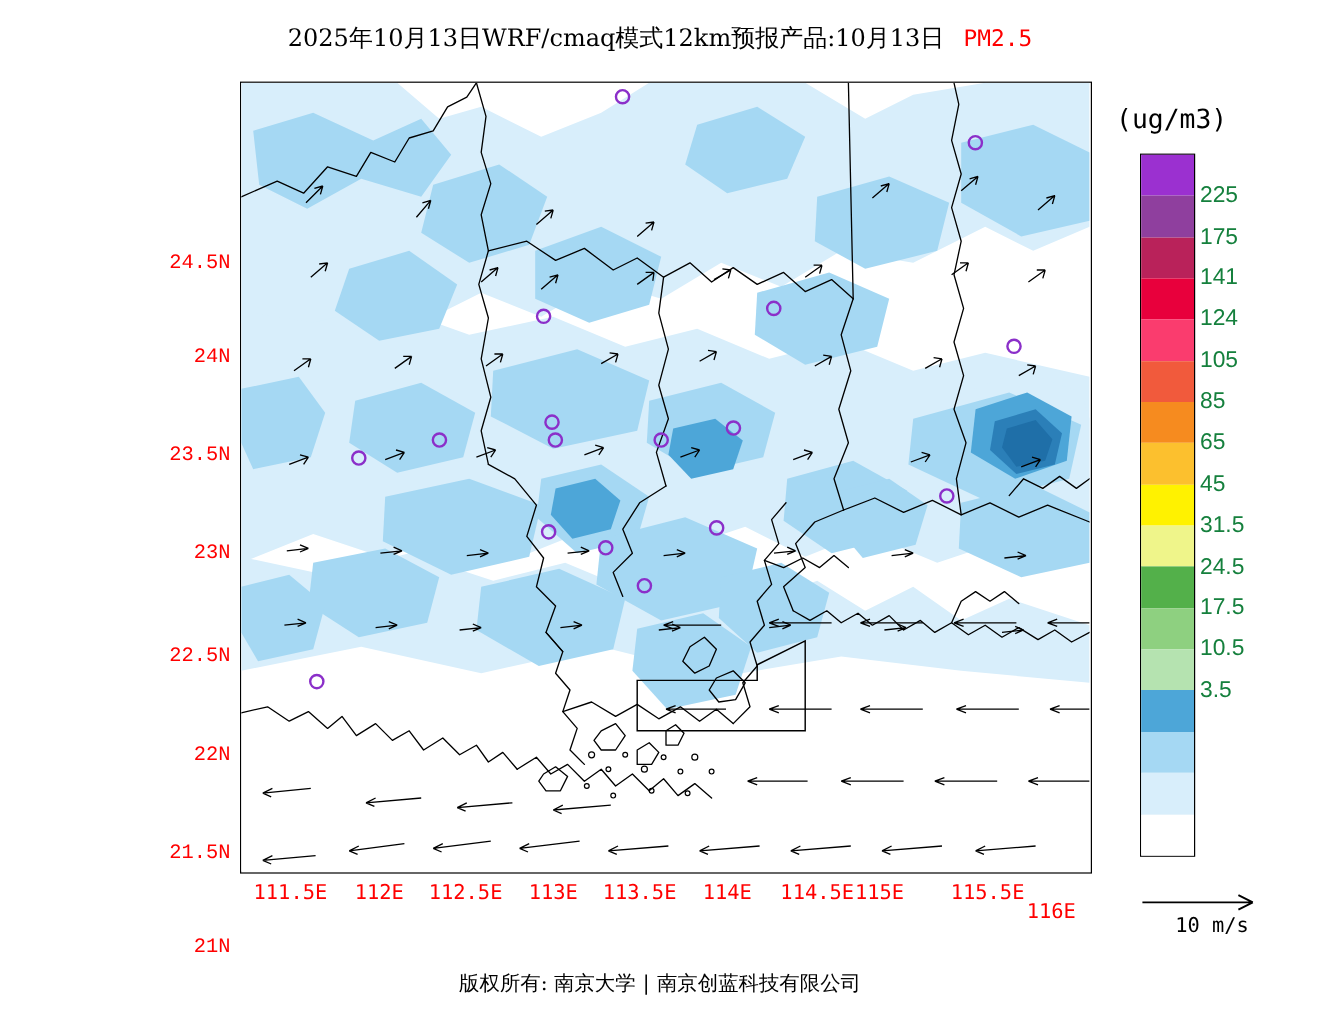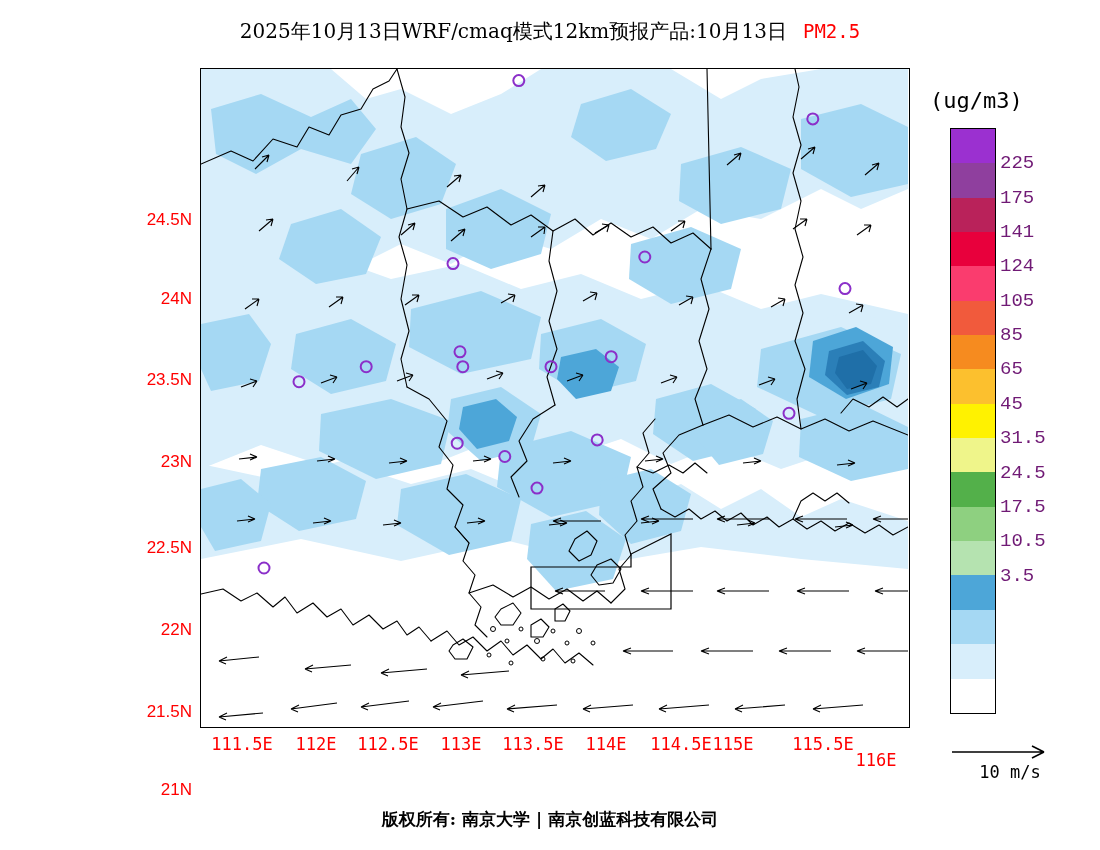--- a/index.html
+++ b/index.html
@@ -55,21 +55,21 @@
     background: #ffffff;
     overflow: hidden;
   }
   #map-svg { display: block; }
 
   
   .lat-label {
     position: absolute;
     right: 0;
     text-align: right;
-    font-family: Liberation Sans, sans-serif;
+    font-family: Liberation Mono, monospace;
     font-size: 17px;
     color: #ff0000;
     white-space: nowrap;
   }
   #lat-axis {
     position: absolute;
     left: 100px;
     top: 68px;
     width: 92px;
     height: 660px;
@@ -117,23 +117,23 @@
   #colorbar-ticks {
     position: absolute;
     left: 1000px;
     top: 128px;
     width: 96px;
     height: 584px;
   }
   .cb-tick {
     position: absolute;
     left: 0;
-    font-family: Liberation Mono, monospace;
+    font-family: Liberation Sans, sans-serif;
     font-size: 19px;
-    color: #701a75;
+    color: #15803d;
     white-space: nowrap;
     transform: translateY(-50%);
   }
 
   
   #wind-key {
     position: absolute;
     left: 940px;
     top: 738px;
     width: 140px;
@@ -153,21 +153,20 @@
   #footer {
     position: absolute;
     left: 0;
     top: 808px;
     width: 1100px;
     text-align: center;
     font-family: "DejaVu Serif", serif;
     font-size: 17px;
     color: #000000;
     white-space: nowrap;
-    font-weight: bold;
   }
   #footer .sep { margin: 0 6px; }
 </style>
 </head>
 <body>
 
 <div id="stage">
 
   <div class="title">
     <span class="main">2025年10月13日WRF/cmaq模式12km预报产品:10月13日</span><span class="species">PM2.5</span>

